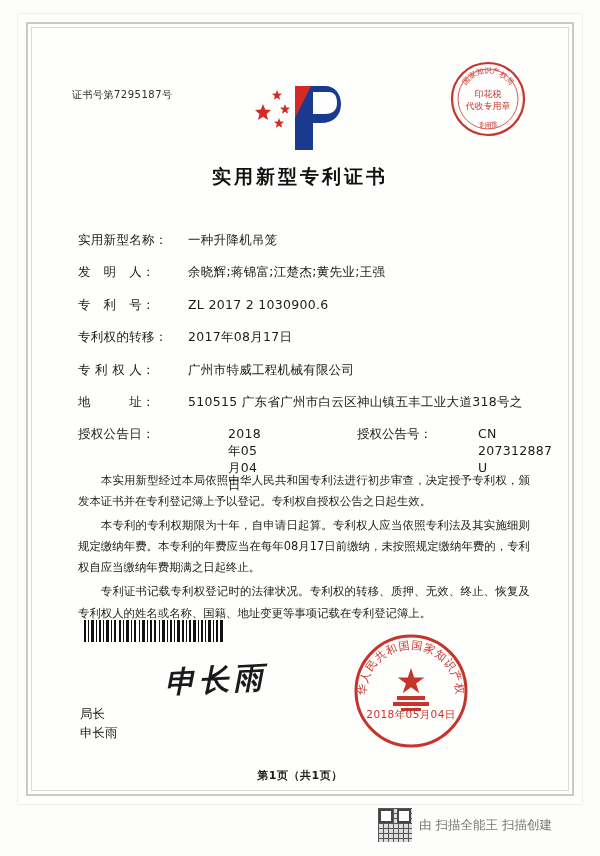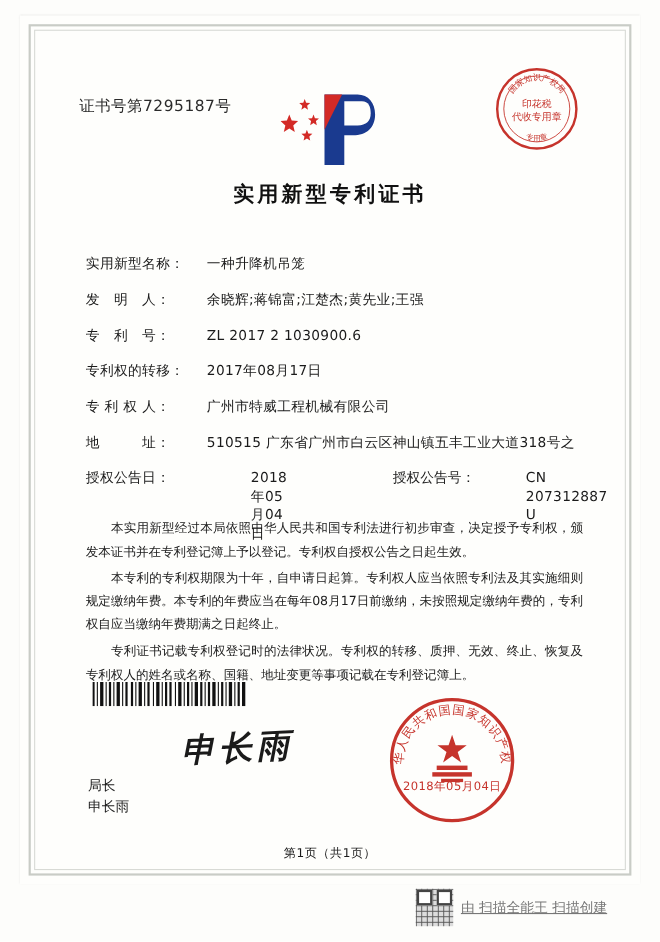--- a/index.html
+++ b/index.html
@@ -45,21 +45,21 @@
     width: 538px;
     height: 764px;
     border: 1px solid #d8dad5;
     box-sizing: border-box;
   }
 
   
   .cert-number {
     position: absolute;
     left: 72px; top: 88px;
-    font-size: 14px;
+    font-size: 10px;
     color: #2b2b2b;
     letter-spacing: .5px;
     white-space: nowrap;
   }
 
   
   .logo {
     position: absolute;
     left: 255px; top: 78px;
     width: 92px; height: 80px;
@@ -179,20 +179,21 @@
 
   
   .page-footer {
     position: absolute;
     left: 0; top: 768px;
     width: 600px;
     text-align: center;
     font-size: 11px;
     color: #1b1b1b;
     letter-spacing: .5px;
+    font-weight: bold;
   }
 
   
   .watermark {
     position: absolute;
     left: 378px; top: 808px;
     display: flex;
     align-items: center;
     gap: 7px;
     font-size: 12.5px;
@@ -209,21 +210,21 @@
   }
   .qr::before, .qr::after {
     content: "";
     position: absolute;
     width: 10px; height: 10px;
     border: 2px solid #444;
     background: #fff;
   }
   .qr::before { left: 1px; top: 1px; }
   .qr::after  { right: 1px; top: 1px; }
-  .wm-text { white-space: nowrap; text-decoration: underline; }
+  .wm-text { white-space: nowrap; }
 </style>
 </head>
 <body>
 
 <div id="certificate">
 
   <div class="paper"></div>
   <div class="border-outer"></div>
   <div class="border-inner"></div>
 

